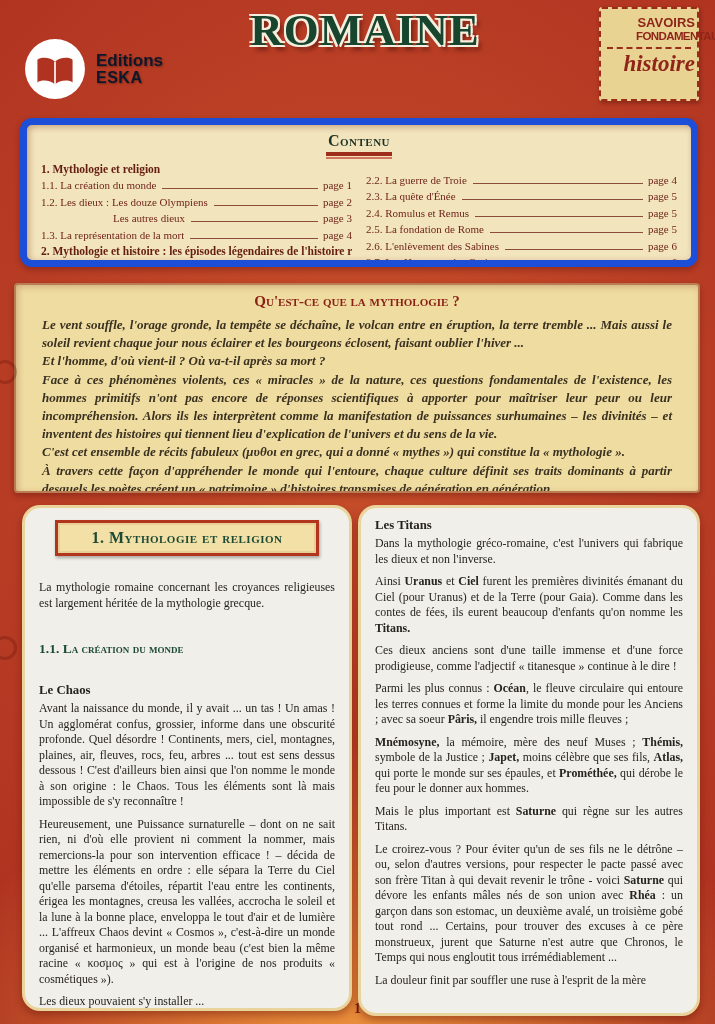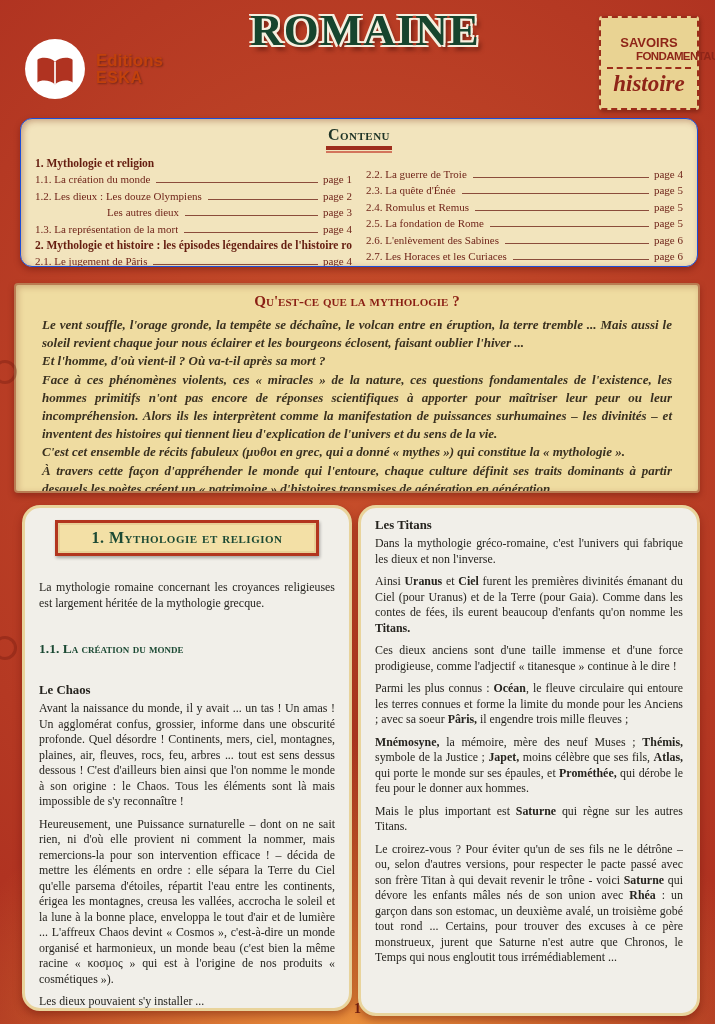--- a/index.html
+++ b/index.html
@@ -7,38 +7,38 @@
     width:715px;height:1024px;position:relative;overflow:hidden;
     font-family:"Liberation Serif", serif;
     background:
       radial-gradient(60% 32% at 50% 104%, #f09a3e 0%, rgba(240,154,62,0) 100%),
       radial-gradient(120% 95% at 50% 42%, #c8502b 0%, #b03321 62%, #9f2c1c 100%);
   }
   
   .header{position:absolute;left:0;top:0;width:715px;height:114px;}
   .logo{position:absolute;left:24px;top:38px;display:flex;align-items:center;gap:10px;}
   .logo svg{width:62px;height:62px;display:block;}
-  .logo-text{color:#c2410c;font-family:"Liberation Sans",sans-serif;line-height:1.02;text-shadow:1px 1px 2px rgba(0,0,0,.35);}
+  .logo-text{color:#0f172a;font-family:"Liberation Sans",sans-serif;line-height:1.02;text-shadow:1px 1px 2px rgba(0,0,0,.35);}
   .logo-text .l1{font-size:17px;font-weight:700;}
   .logo-text .l2{font-size:16px;font-weight:700;letter-spacing:.5px;}
   .main-title{position:absolute;left:140px;right:125px;top:8px;text-align:center;
     color:#17452e;font-weight:700;letter-spacing:1px;line-height:.98;
     text-shadow:-2px -2px 0 #f6efdf,2px -2px 0 #f6efdf,-2px 2px 0 #f6efdf,2px 2px 0 #f6efdf,4px 5px 4px rgba(60,10,5,.55);}
   .main-title .t1{font-size:47px;}
   .main-title .t2{font-size:45px;}
-  .badge{position:absolute;right:16px;top:16px;width:100px;height:94px;background:#e9d393;
-    border:2px dashed #9c2c1a;border-radius:3px;box-sizing:border-box;padding:17px 2px 2px;
-    text-align:center;color:#8f2518;box-shadow:1px 2px 4px rgba(60,10,5,.4);}
+  .badge{position:absolute;right:16px;top:7px;width:100px;height:94px;background:#e9d393;
+    border:2px dashed #9c2c1a;border-radius:3px;box-sizing:border-box;padding:6px 2px 2px;
+    text-align:right;color:#8f2518;box-shadow:1px 2px 4px rgba(60,10,5,.4);}
   .badge .b1{font-family:"Liberation Sans",sans-serif;font-weight:700;font-size:13px;letter-spacing:0;}
   .badge .b2{font-family:"Liberation Sans",sans-serif;font-weight:700;font-size:11.5px;letter-spacing:-.6px;margin-left:33px;}
   .badge .sep{border-top:2px dashed #9c2c1a;margin:5px 4px 2px;}
   .badge .b3{font-size:23px;font-weight:700;font-style:italic;}
   
   .contents{position:absolute;left:20px;top:118px;width:678px;height:149px;box-sizing:border-box;
-    background:#f2e4bd;border:1px solid #1d4ed8;border-radius:12px;
+    background:#f2e4bd;border:7px solid #1d4ed8;border-radius:12px;
     box-shadow:inset 2px 2px 6px rgba(120,40,15,.35), 0 3px 6px rgba(80,10,5,.35);
     padding:7px 14px 4px;overflow:hidden;}
   .contents-title-wrap{text-align:center;margin-bottom:2px;}
   .contents-title{display:inline-block;font-variant:small-caps;font-weight:700;font-size:16px;color:#1e3326;letter-spacing:.5px;line-height:1;}
   .contents-bar1{width:66px;height:4px;background:#9e2d1c;margin:2px auto 0;}
   .contents-bar2{width:66px;height:2px;background:#d3745c;margin:1px auto 0;}
   .toc-cols{display:flex;gap:14px;}
   .toc-col{flex:1;min-width:0;}
   .toc-row{display:flex;align-items:baseline;font-size:11px;color:#70251a;line-height:16.4px;white-space:nowrap;}
   .toc-row.toc-bold{font-weight:700;font-size:11.5px;color:#651d10;}
@@ -202,18 +202,19 @@
 <div class="col col-right">
   <div class="blocks">
       <div class="boldhead">Les Titans</div>
       <p class="para">Dans la mythologie gréco-romaine, c'est l'univers qui fabrique les dieux et non l'inverse.</p>
       <p class="para">Ainsi <b>Uranus</b> et <b>Ciel</b> furent les premières divinités émanant du Ciel (pour Uranus) et de la Terre (pour Gaia). Comme dans les contes de fées, ils eurent beaucoup d'enfants qu'on nomme les <b>Titans.</b></p>
       <p class="para">Ces dieux anciens sont d'une taille immense et d'une force prodigieuse, comme l'adjectif « titanesque » continue à le dire !</p>
       <p class="para">Parmi les plus connus : <b>Océan</b>, le fleuve circulaire qui entoure les terres connues et forme la limite du monde pour les Anciens ; avec sa soeur <b>Pâris,</b> il engendre trois mille fleuves ;</p>
       <p class="para"><b>Mnémosyne,</b> la mémoire, mère des neuf Muses ; <b>Thémis,</b> symbole de la Justice ; <b>Japet,</b> moins célèbre que ses fils, <b>Atlas,</b> qui porte le monde sur ses épaules, et <b>Prométhée,</b> qui dérobe le feu pour le donner aux hommes.</p>
       <p class="para">Mais le plus important est <b>Saturne</b> qui règne sur les autres Titans.</p>
       <p class="para">Le croirez-vous ? Pour éviter qu'un de ses fils ne le détrône – ou, selon d'autres versions, pour respecter le pacte passé avec son frère Titan à qui devait revenir le trône - voici <b>Saturne</b> qui dévore les enfants mâles nés de son union avec <b>Rhéa</b> : un garçon dans son estomac, un deuxième avalé, un troisième gobé tout rond ... Certains, pour trouver des excuses à ce père monstrueux, jurent que Saturne n'est autre que Chronos, le Temps qui nous engloutit tous irrémédiablement ...</p>
+      <p class="para">La douleur finit par souffler une ruse à l'esprit de la mère</p>
     </div>
 </div>
 
 <div class="page-num">1</div>
 <div class="ring r1"></div>
 <div class="ring r2"></div>
 
 </body></html>

